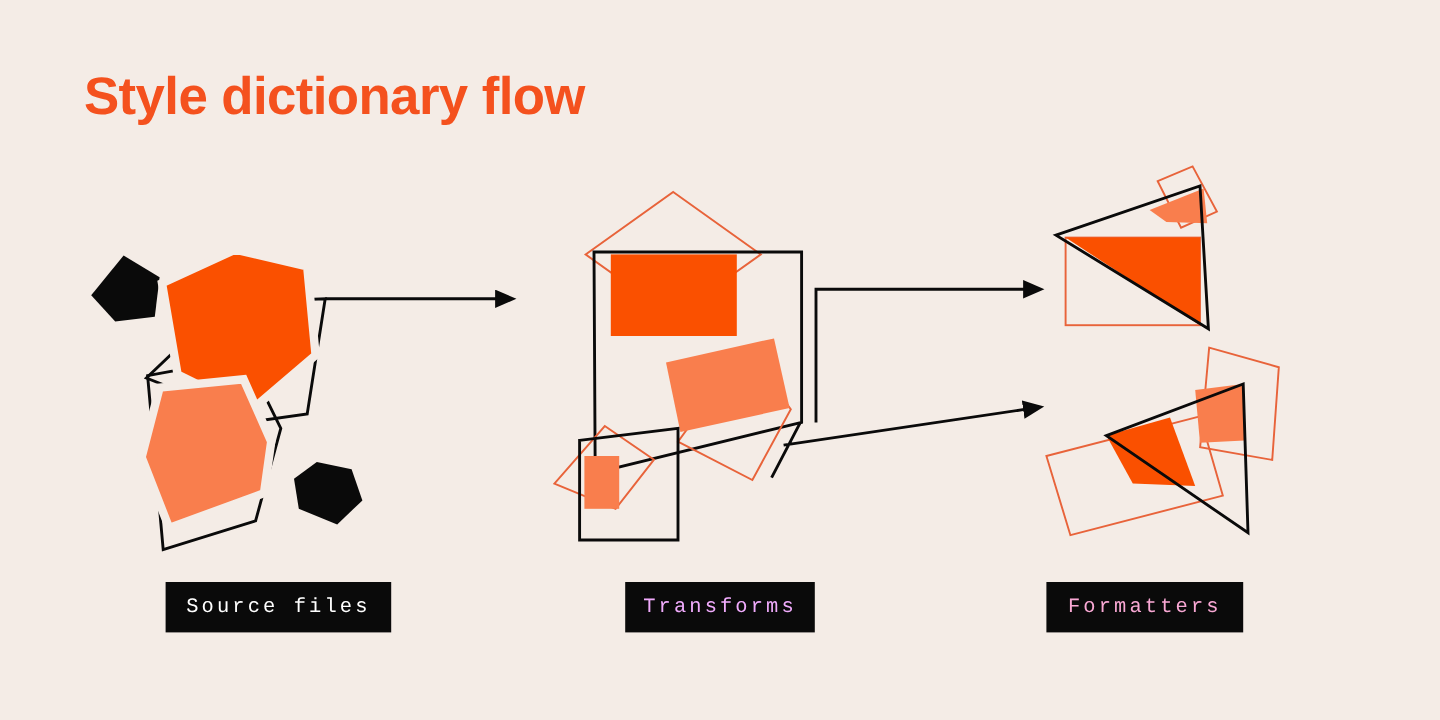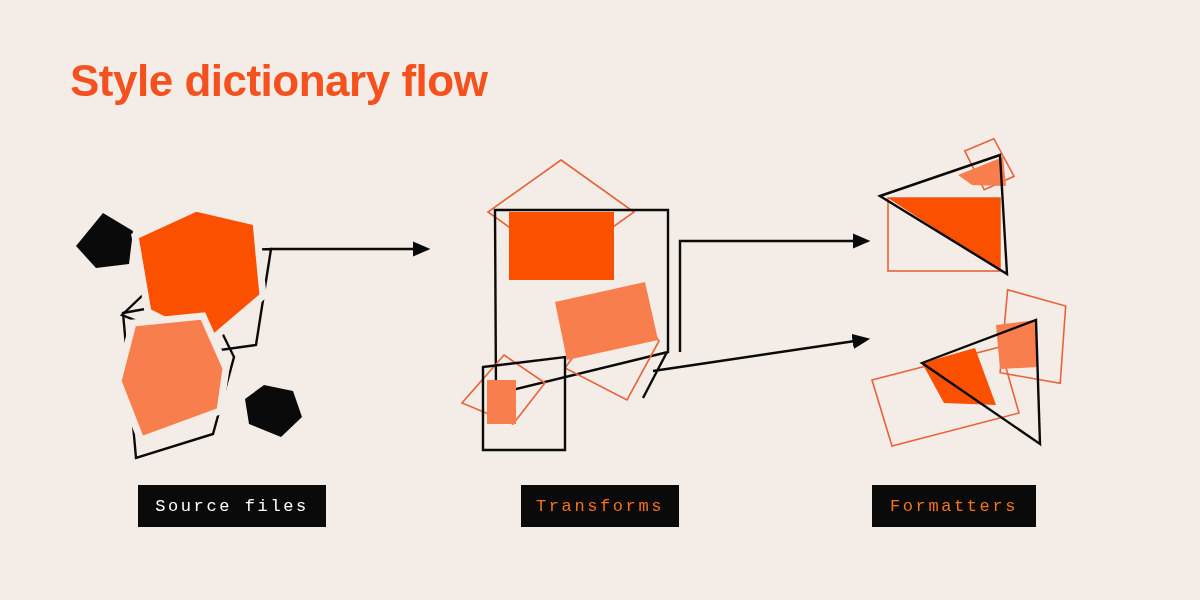--- a/index.html
+++ b/index.html
@@ -129,17 +129,17 @@
 
       <polygon points="922,363 975,348 996,405 944,403" fill="#fa5000"></polygon>
       <polygon points="996,325 1036,320 1037,367 1000,369" fill="#f97e4d"></polygon>
 
       <polygon points="922,363 1036,320 1040,444" fill="none" stroke="#0a0a0a" stroke-width="2.4"></polygon>
     </g>
   </svg>
 
   <div class="label-chip" id="chip-source" style="background: rgb(10, 10, 10); color: rgb(255, 255, 255);">Source files</div>
 
-  <div class="label-chip" id="chip-trans" style="background: rgb(10, 10, 10); color: #f97316;">Transforms</div>
+  <div class="label-chip" id="chip-trans" style="background: rgb(10, 10, 10); color: #f0abfc;">Transforms</div>
 
-  <div class="label-chip" id="chip-format" style="background: rgb(10, 10, 10); color: #f97316;">Formatters</div>
+  <div class="label-chip" id="chip-format" style="background: rgb(10, 10, 10); color: #f9a8d4;">Formatters</div>
 
 </div>
 
 </body></html>

